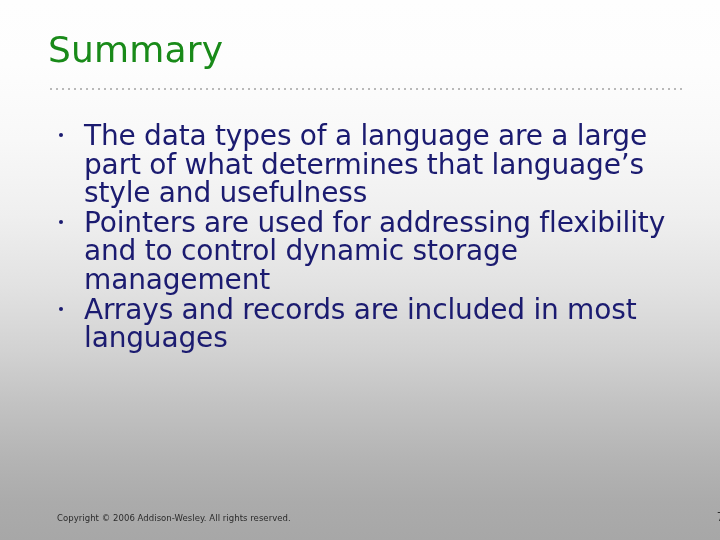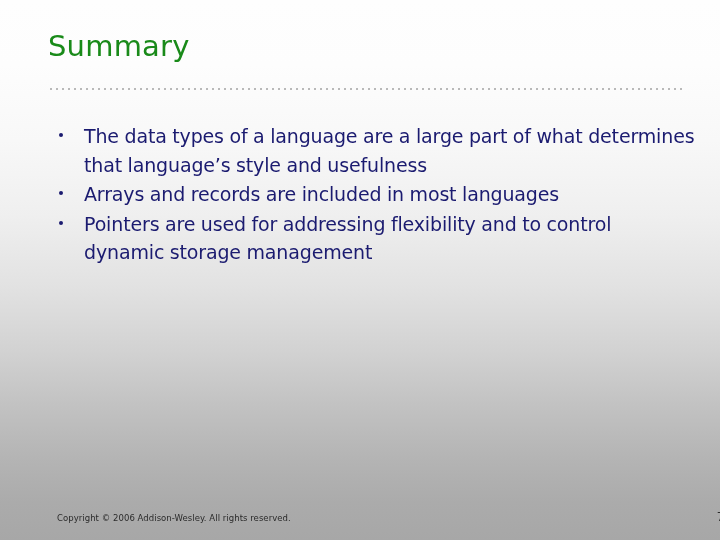--- a/index.html
+++ b/index.html
@@ -35,21 +35,21 @@
   
   #title-block {
     position: absolute;
     left: 48px;
     top: 30px;
     width: 640px;
   }
   #page-title {
     margin: 0;
     font-family: "DejaVu Sans", sans-serif;
-    font-size: 29px;
+    font-size: 36px;
     font-weight: normal;
     line-height: 1.12;
     color: #198a19;
     letter-spacing: 0.2px;
     white-space: pre;
   }
 
   
   #divider {
     position: absolute;
@@ -71,21 +71,21 @@
     width: 646px;
     margin: 0;
     padding: 0;
     list-style: none;
   }
   .bullet-item {
     position: relative;
     padding-left: 34px;
     margin: 0 0 1px 0;
     font-family: "DejaVu Sans", sans-serif;
-    font-size: 19px;
+    font-size: 28px;
     line-height: 28.6px;
     color: #1b1b70;
     letter-spacing: -0.15px;
     word-spacing: -0.3px;
   }
   .bullet-marker {
     position: absolute;
     left: 9px;
     top: 11px;
     width: 4px;
@@ -139,25 +139,25 @@
 
   <div id="divider"></div>
 
   <ul id="bullet-list">
     <li class="bullet-item">
       <span class="bullet-marker"></span>
       <span class="bullet-text">The data types of a language are a large part of what determines that language’s style and usefulness</span>
     </li>
     <li class="bullet-item">
       <span class="bullet-marker"></span>
-      <span class="bullet-text">Arrays and records are included in most languages</span>
+      <span class="bullet-text">Pointers are used for addressing flexibility and to control dynamic storage management</span>
     </li>
     <li class="bullet-item">
       <span class="bullet-marker"></span>
-      <span class="bullet-text">Pointers are used for addressing flexibility and to control dynamic storage management</span>
+      <span class="bullet-text">Arrays and records are included in most languages</span>
     </li>
   </ul>
 
   <div id="footer">
     <div id="copyright">Copyright © 2006 Addison-Wesley. All rights reserved.</div>
     <div id="page-number">74</div>
   </div>
 
 </div>
 

